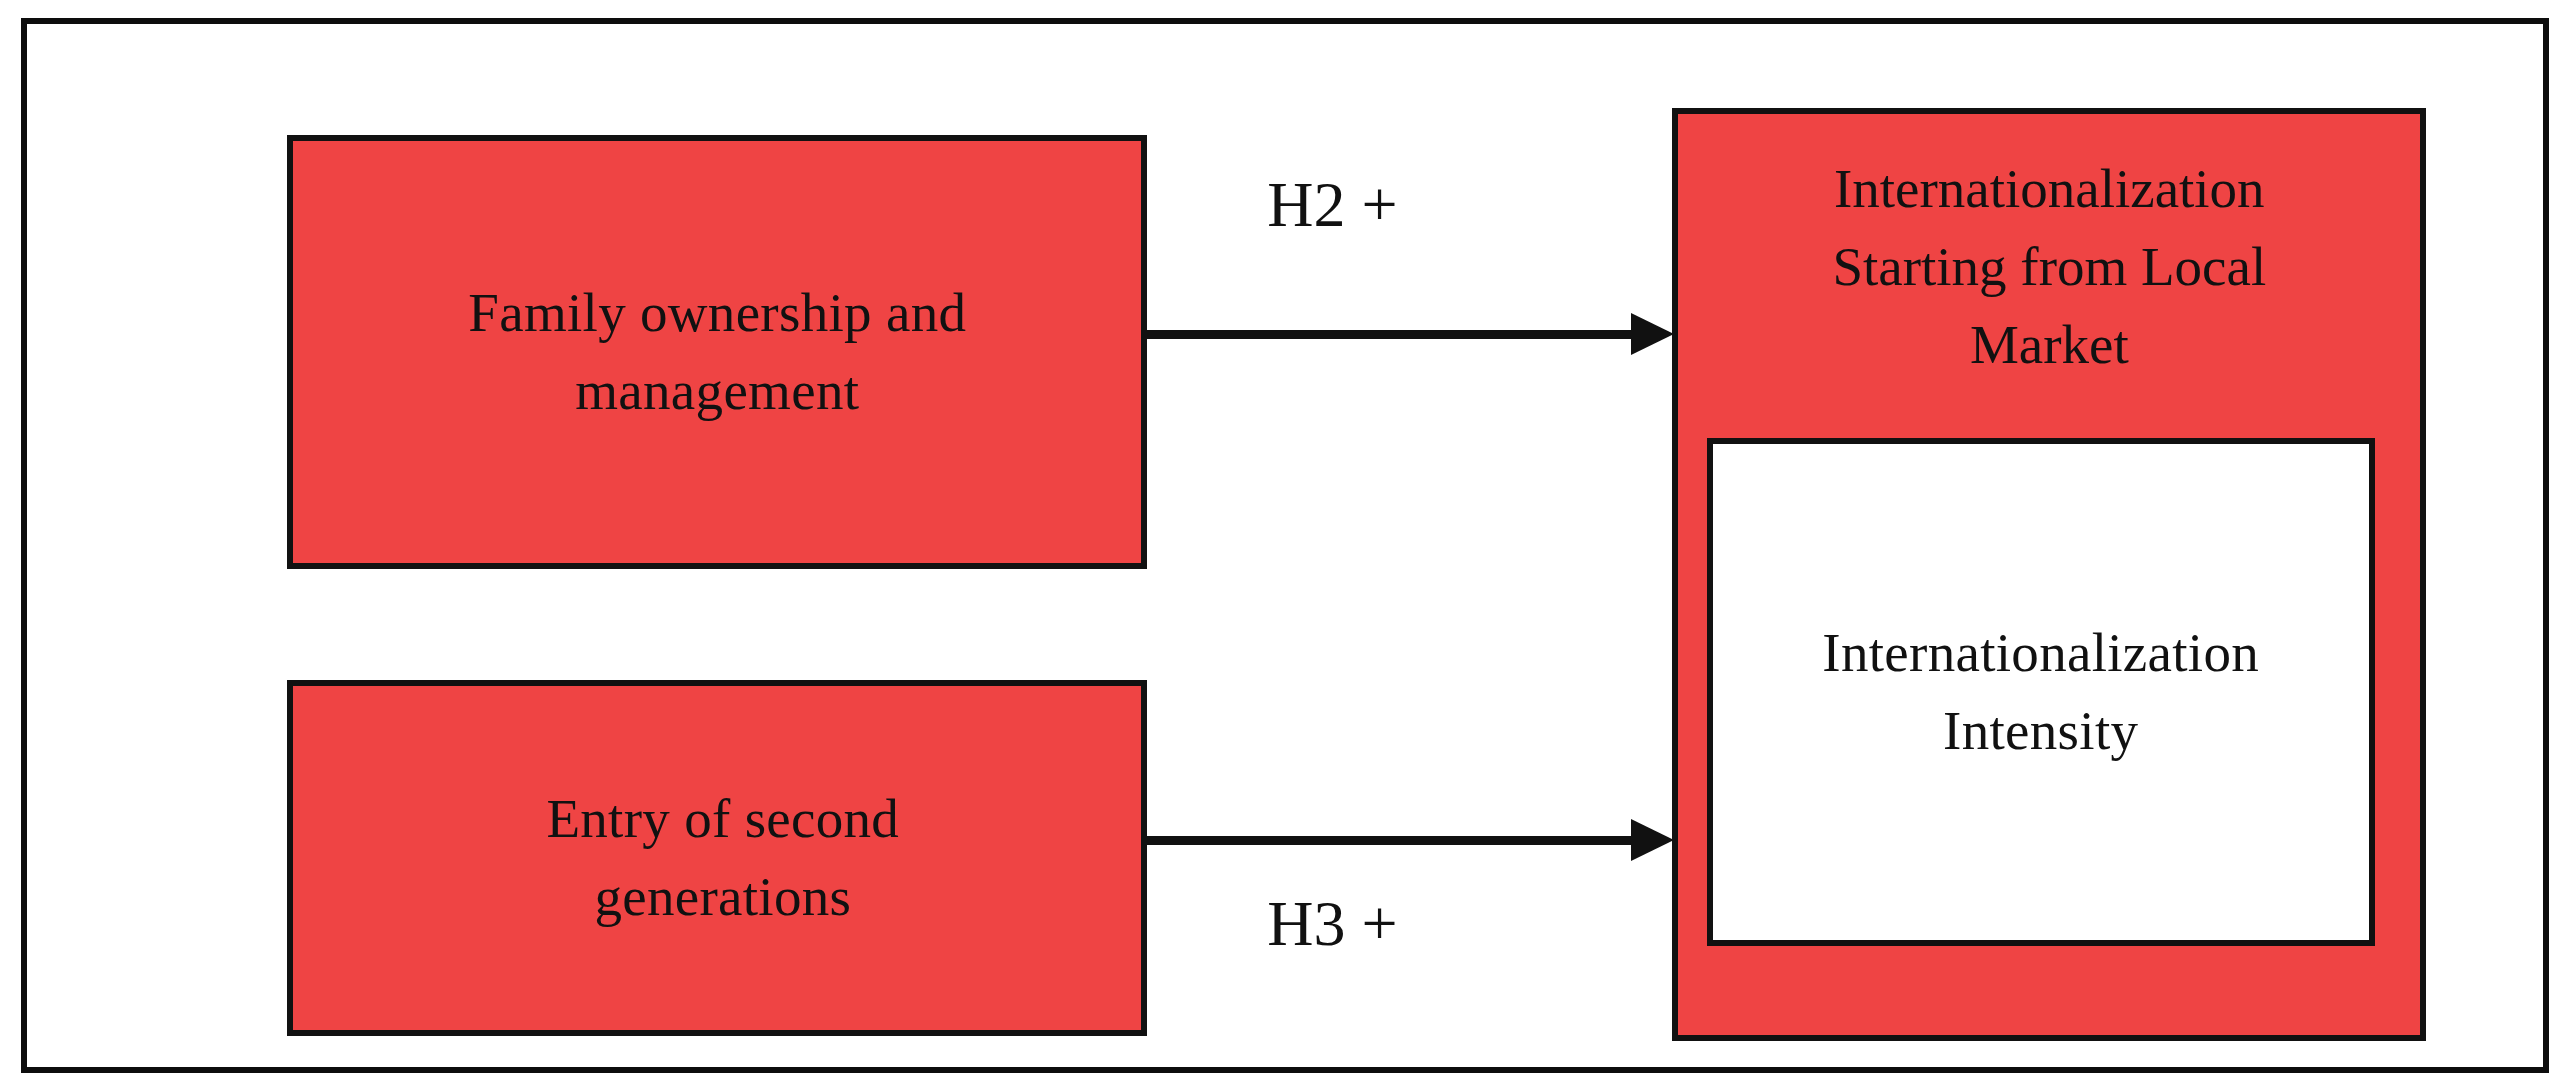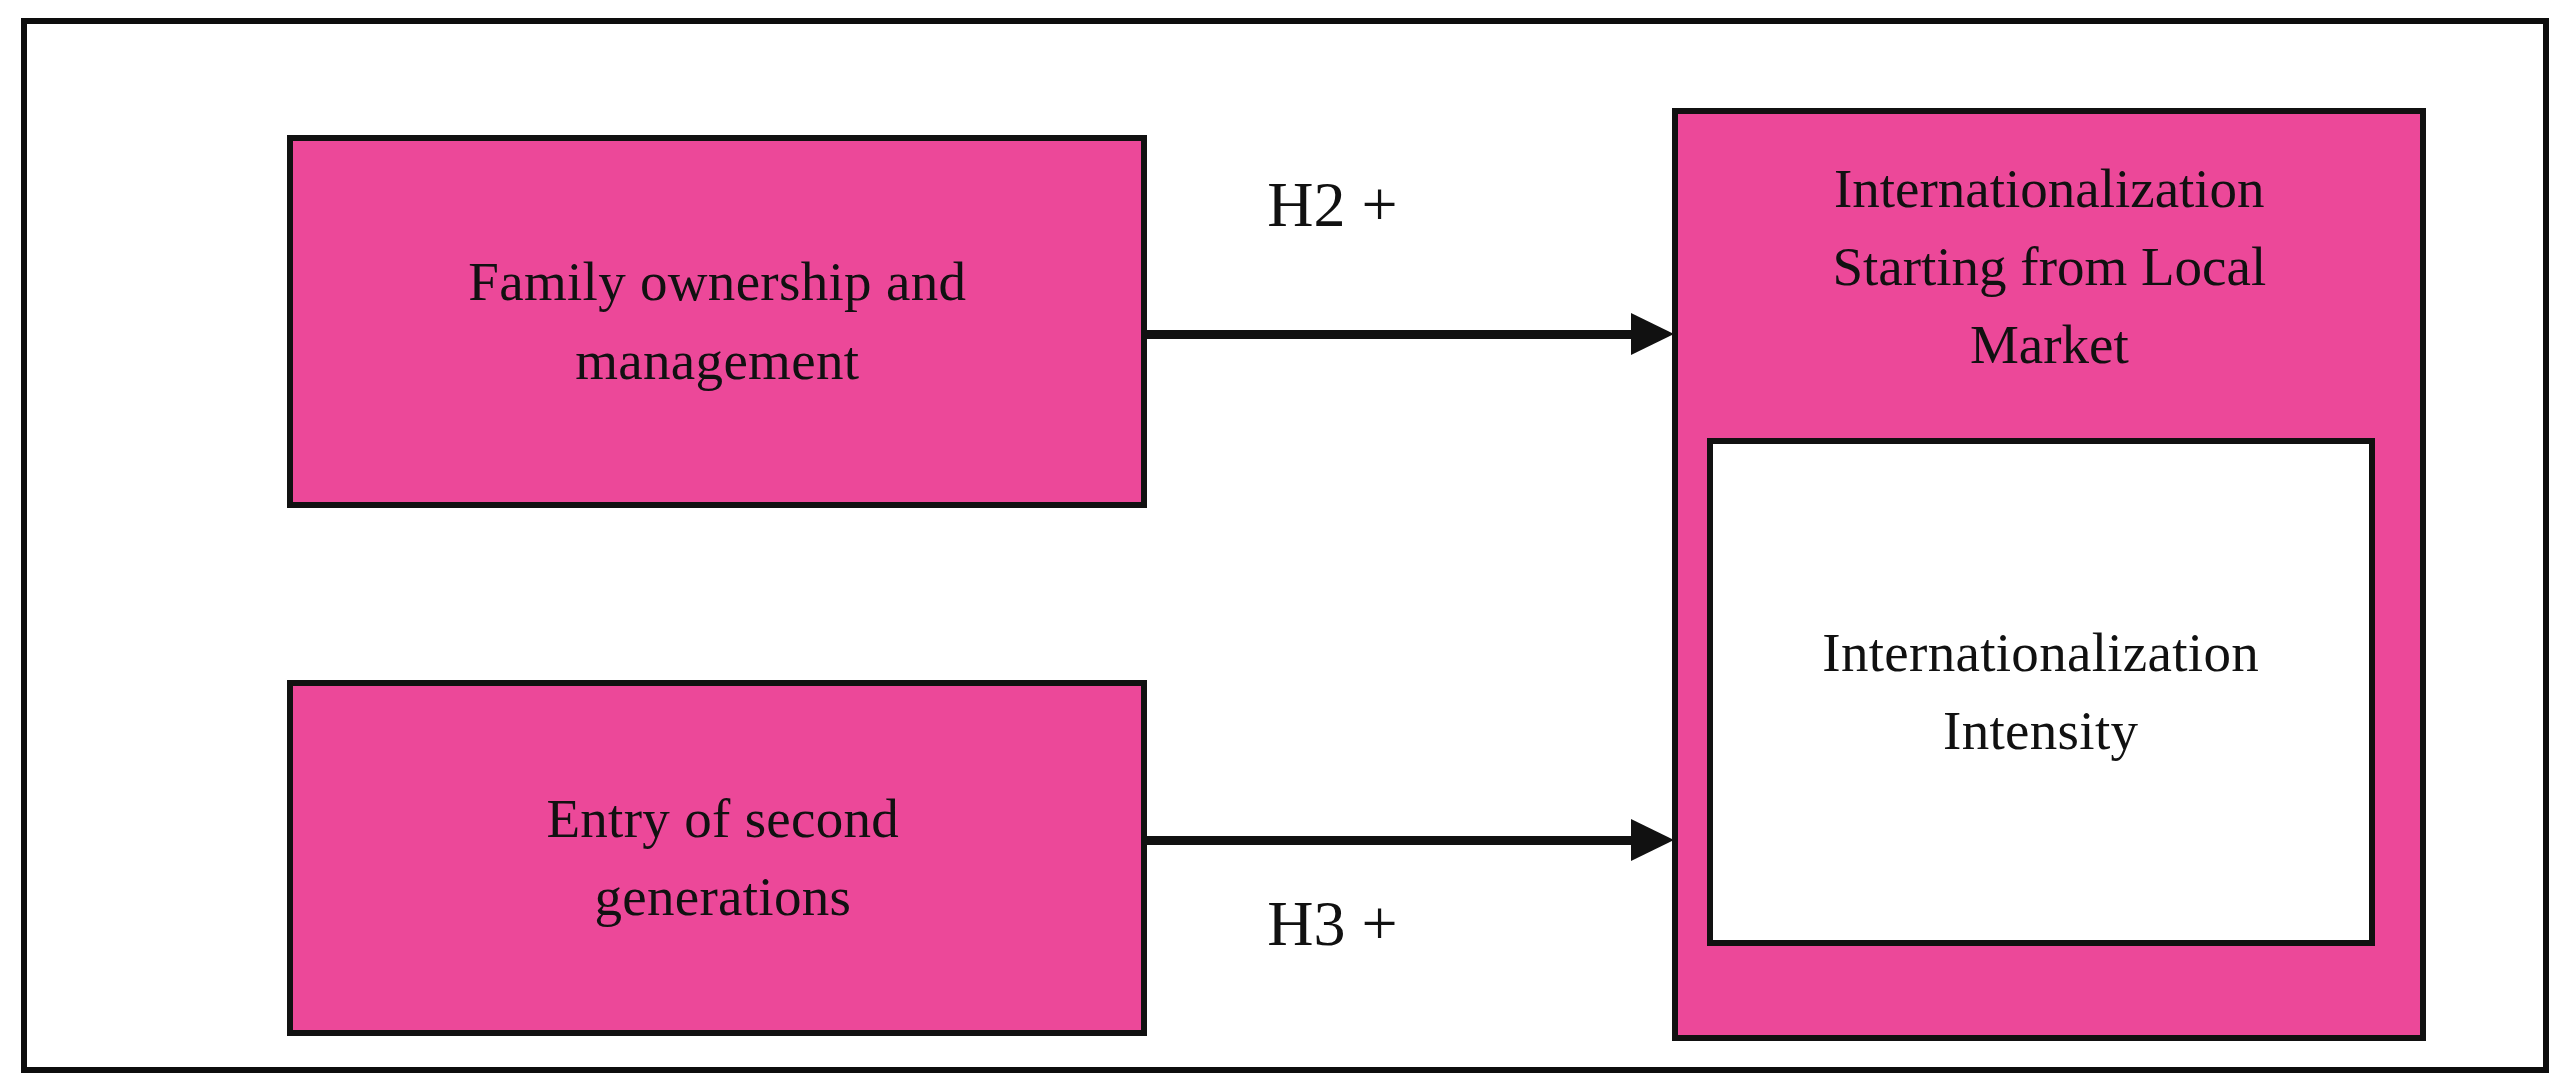--- a/index.html
+++ b/index.html
@@ -24,40 +24,40 @@
     top: 18px;
     width: 2528px;
     height: 1055px;
     border: 6.2px solid #0d0d0d;
     box-sizing: border-box;
     background: #ffffff;
   }
   .node-box {
     position: absolute;
     box-sizing: border-box;
-    background: #ec4899;
+    background: #ef4444;
     border: 6.2px solid #111111;
     display: flex;
     align-items: center;
     justify-content: center;
     text-align: center;
   }
   .node-label {
     font-size: 55px;
     line-height: 1.42;
     letter-spacing: 0.3px;
     padding: 0 16px;
     white-space: pre-line;
   }
   
   #box-family {
     left: 260px;
     top: 111px;
     width: 860px;
-    height: 373px;
+    height: 434px;
   }
   #box-second-gen {
     left: 260px;
     top: 656px;
     width: 860px;
     height: 356px;
     padding-left: 11px;
   }
   
   #box-outcome {

